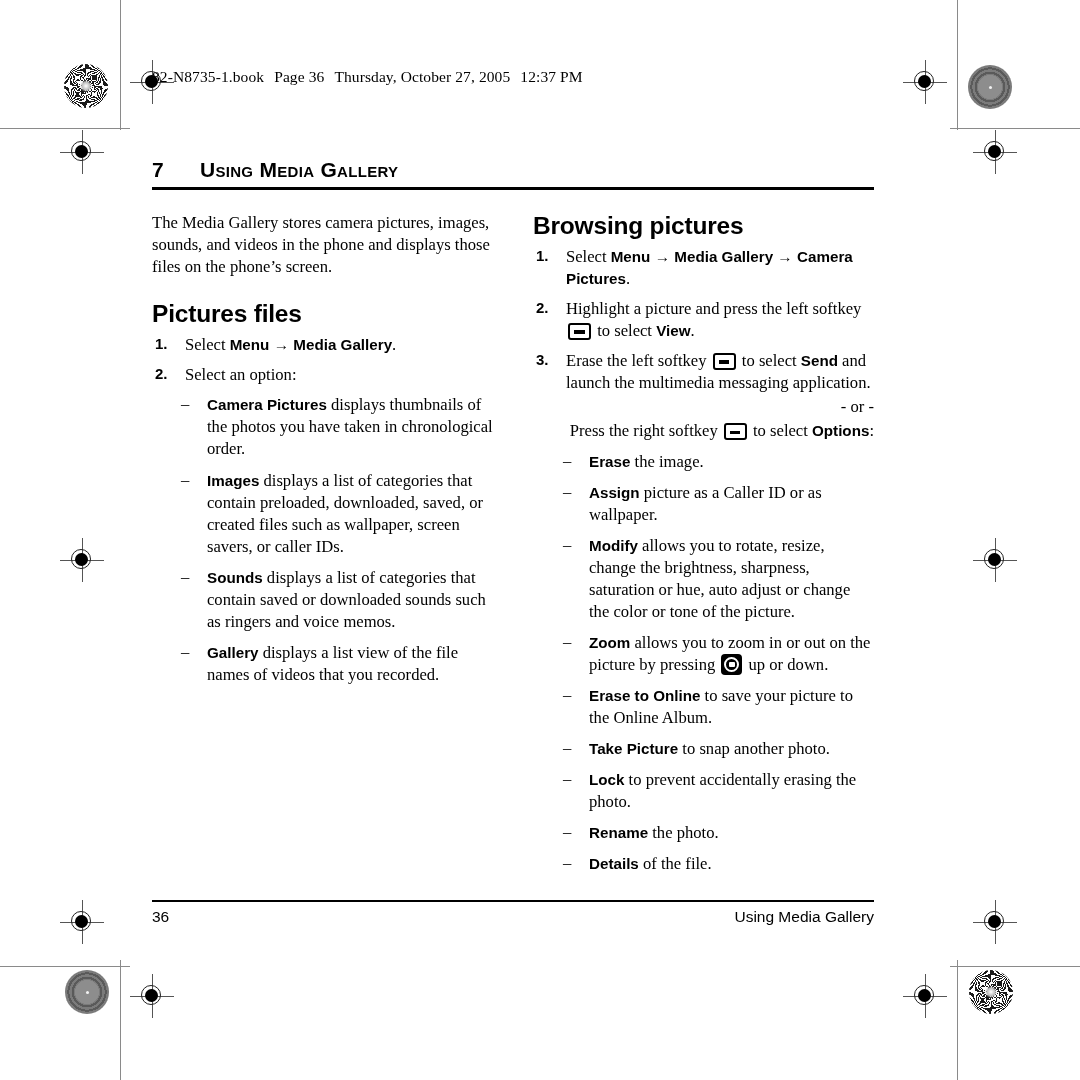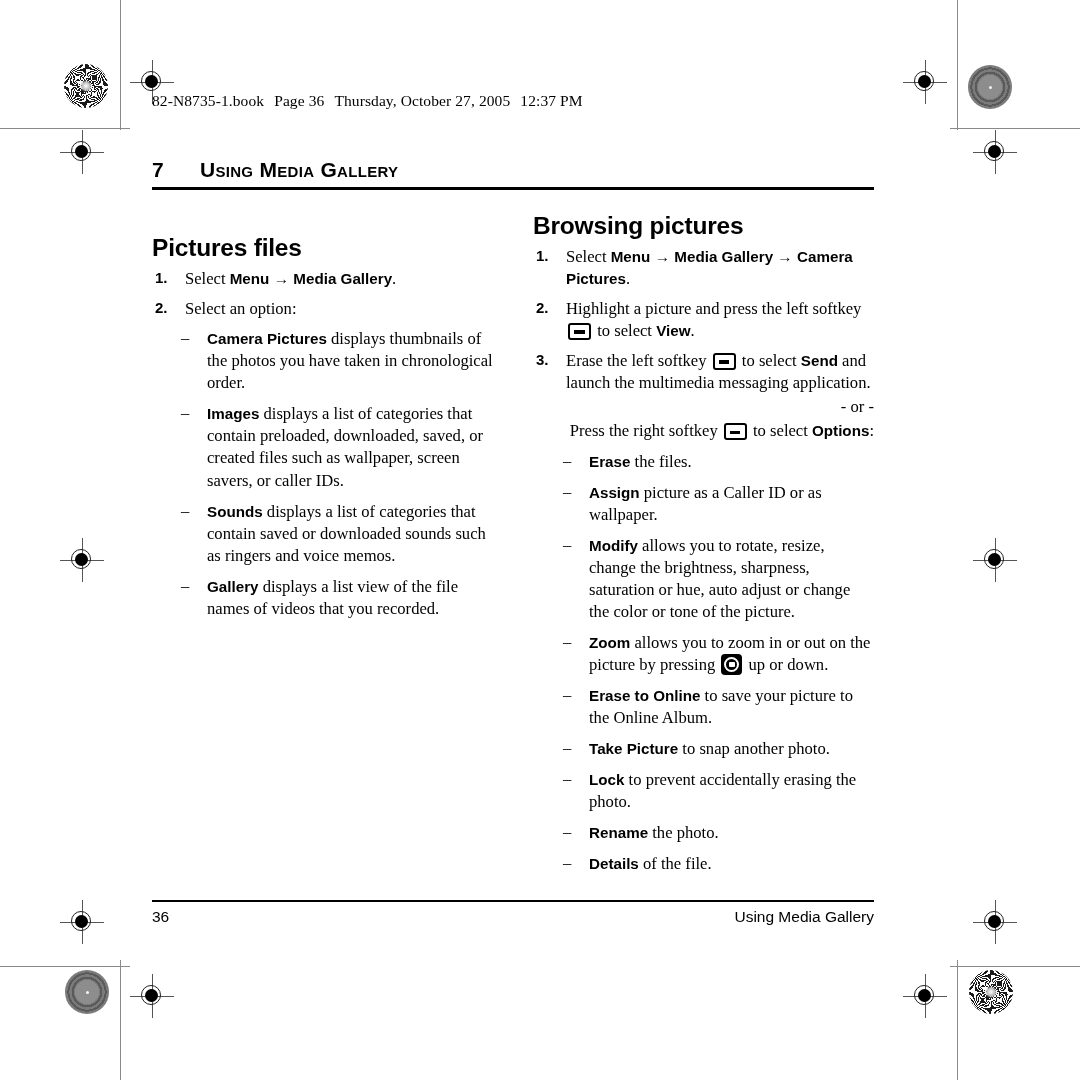--- a/index.html
+++ b/index.html
@@ -80,21 +80,21 @@
   .page {
     position: absolute;
     left: 152px;
     top: 0;
     width: 722px;
     height: 1080px;
   }
 
   .bookline {
     position: absolute;
-    top: 92px; left: 0;
+    top: 68px; left: 0;
     font-size: 15.5px;
     letter-spacing: .1px;
     white-space: nowrap;
   }
   .bookline span { margin-right: 10px; }
 
   .chapter {
     position: absolute;
     top: 158px; left: 0; right: 0;
   }
@@ -343,20 +343,21 @@
       <div class="chapter-num">7</div>
       <div class="chapter-title">Using Media Gallery</div>
     </div>
     <div class="chapter-rule"></div>
   </div>
 
   <div class="columns">
 
     <div class="col col-left">
 
+      <p class="body">The Media Gallery stores camera pictures, images, sounds, and videos in the phone and displays those files on the phone’s screen.</p>
 
       <h2 class="sec">Pictures files</h2>
 
       <ol class="steps">
         <li>
           <span class="num">1.</span><span>Select </span><b class="ui">Menu</b><span class="arrow"> → </span><b class="ui">Media Gallery</b><span>.</span>
         </li>
         <li>
           <span class="num">2.</span><span>Select an option:</span>
         </li>
@@ -393,21 +394,21 @@
 
         <li>
           <span class="num">3.</span><span>Erase the left softkey </span><span class="ico ico-softkey"></span><span> to select </span><b class="ui">Send</b><span> and launch the multimedia messaging application.</span>
           <span class="orline">- or -</span>
           <span class="orline"><span>Press the right softkey </span><span class="ico ico-softkey"></span><span> to select </span><b class="ui">Options</b><span>:</span></span>
         </li>
       </ol>
 
       <ul class="dashes">
         <li>
-          <span class="dash">–</span><b class="ui">Erase</b><span> the files.</span>
+          <span class="dash">–</span><b class="ui">Erase</b><span> the image.</span>
         </li>
         <li>
           <span class="dash">–</span><b class="ui">Assign</b><span> picture as a Caller ID or as wallpaper.</span>
         </li>
         <li>
           <span class="dash">–</span><b class="ui">Modify</b><span> allows you to rotate, resize, change the brightness, sharpness, saturation or hue, auto adjust or change the color or tone of the picture.</span>
         </li>
         <li>
           <span class="dash">–</span><b class="ui">Zoom</b><span> allows you to zoom in or out on the picture by pressing </span><span class="ico ico-nav"><span class="inner"></span></span><span> up or down.</span>
         </li>

